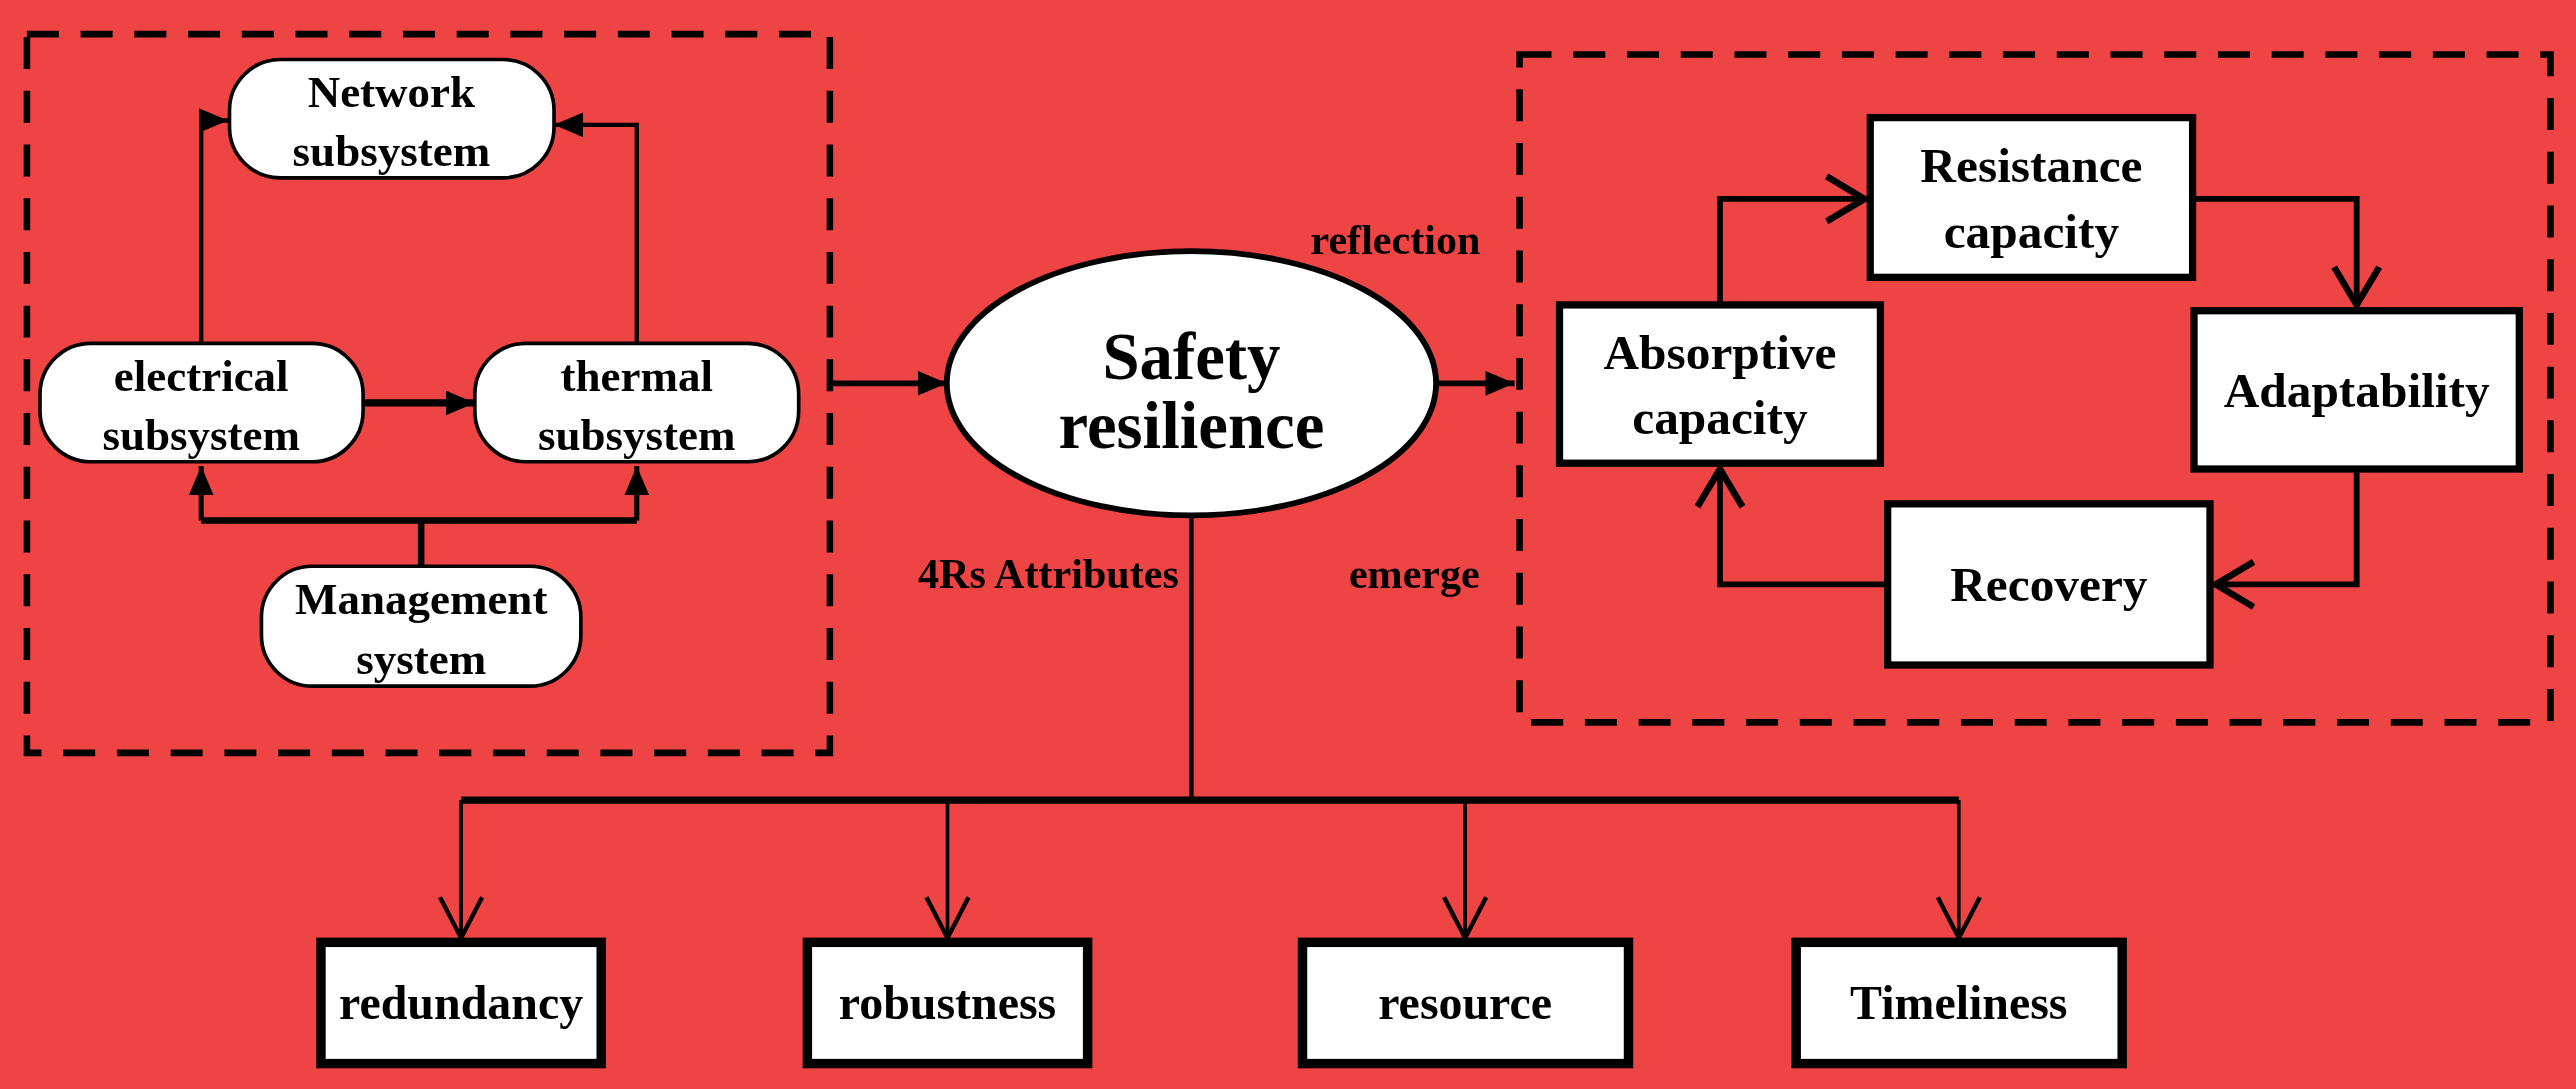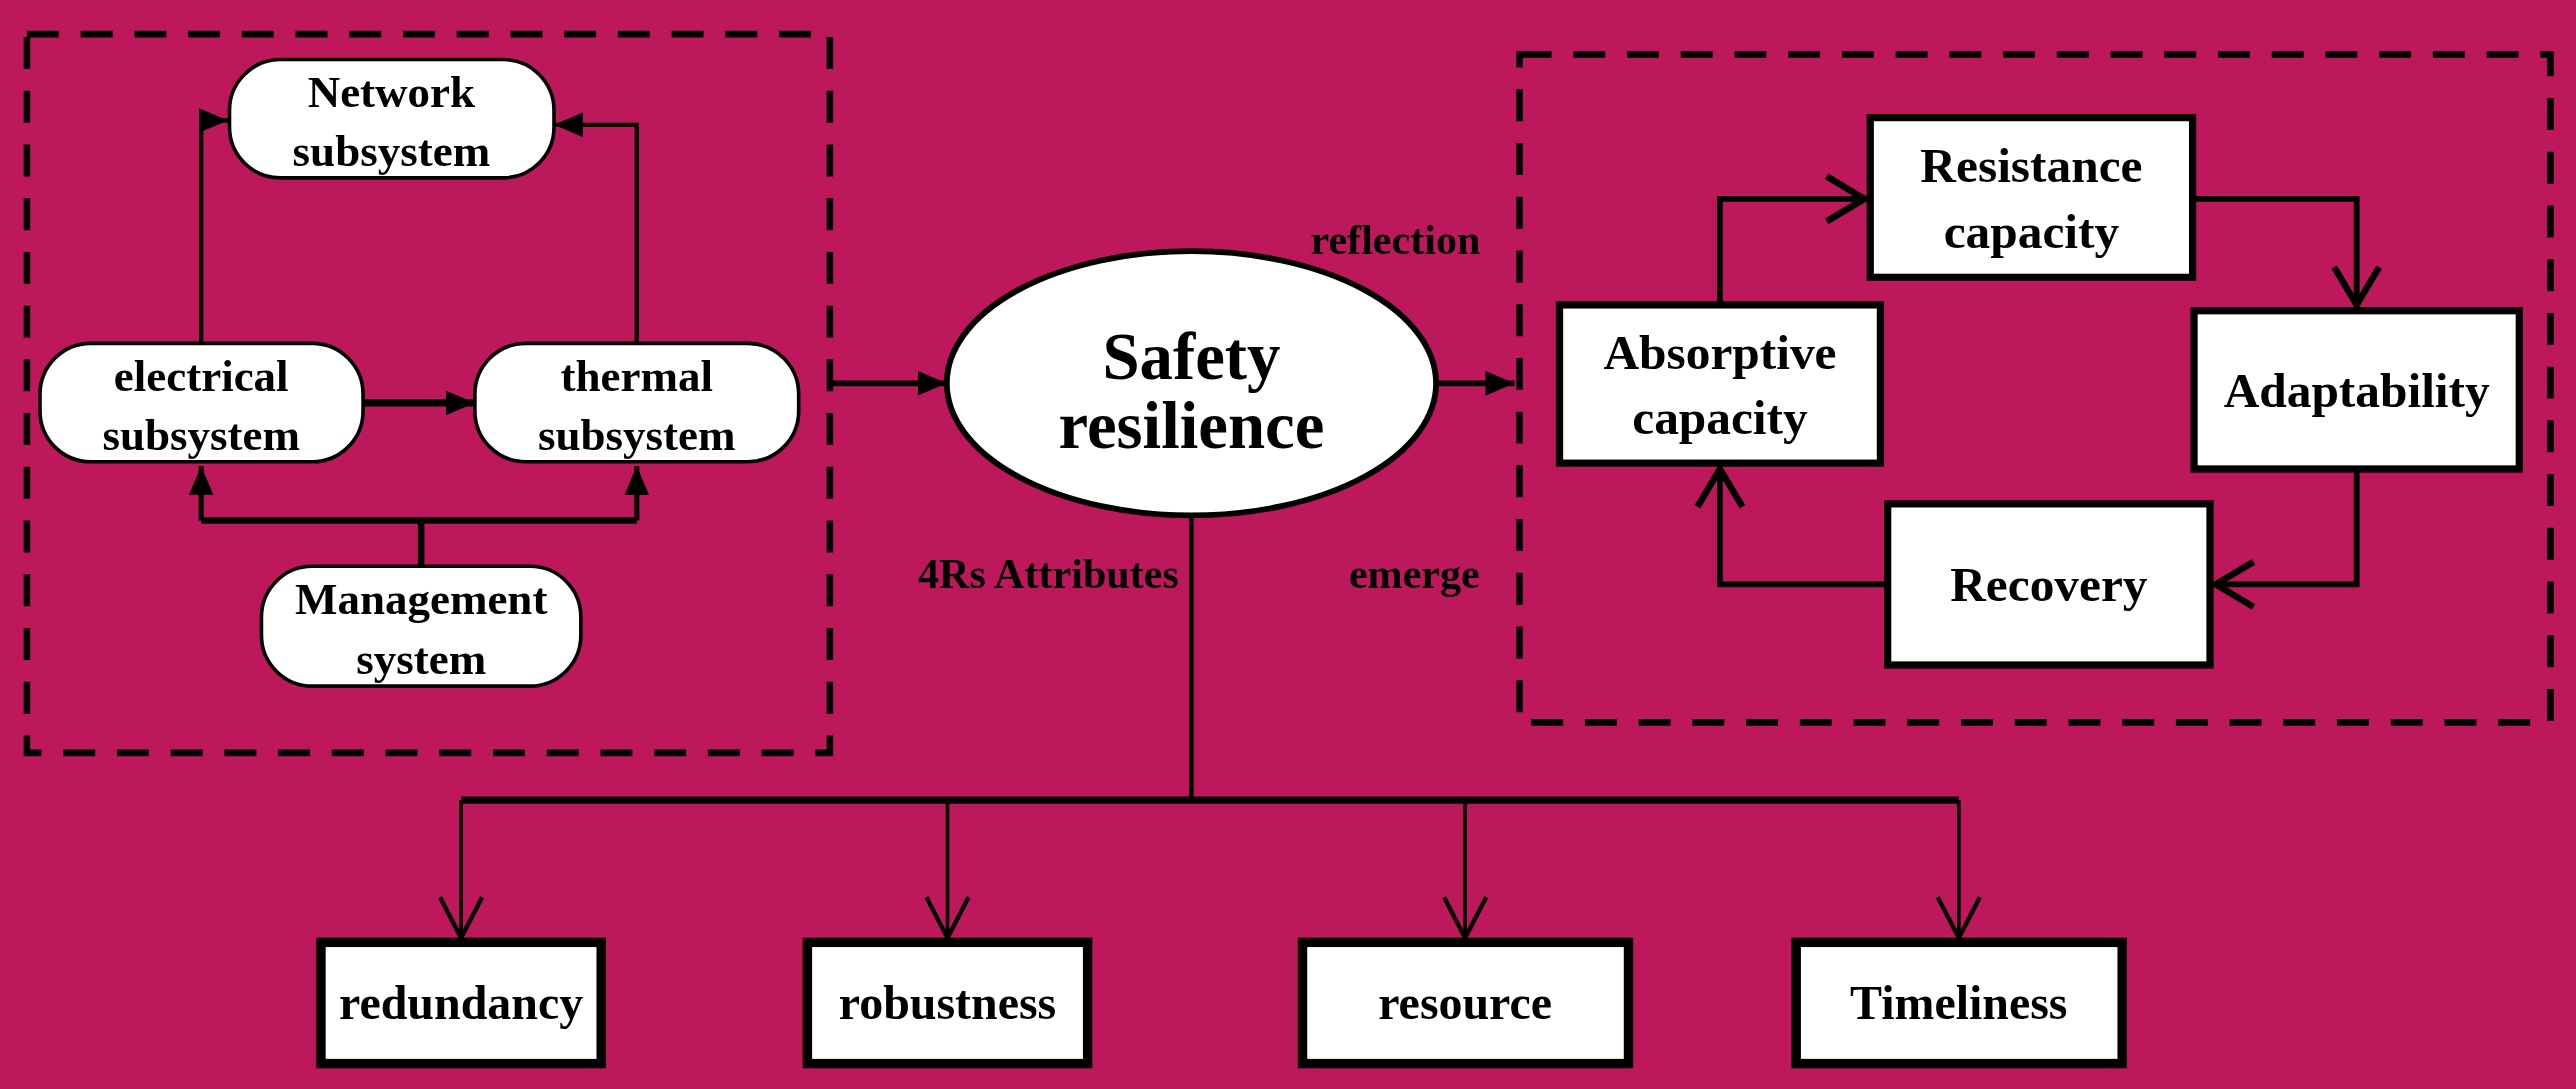--- a/index.html
+++ b/index.html
@@ -4,21 +4,21 @@
 <style>
   html, body {
     margin: 0;
     padding: 0;
     background: #ffffff;
   }
   .stage {
     position: relative;
     width: 2576px;
     height: 1089px;
-    background: #be185d;
+    background: #ef4444;
     font-family: "Liberation Serif", serif;
   }
   svg text {
     font-family: "Liberation Serif", serif;
     font-weight: bold;
     fill: #000000;
     text-anchor: middle;
   }
   .node-shape { fill: #ffffff; stroke: #000000; }
   .connector  { fill: none; stroke: #000000; }

